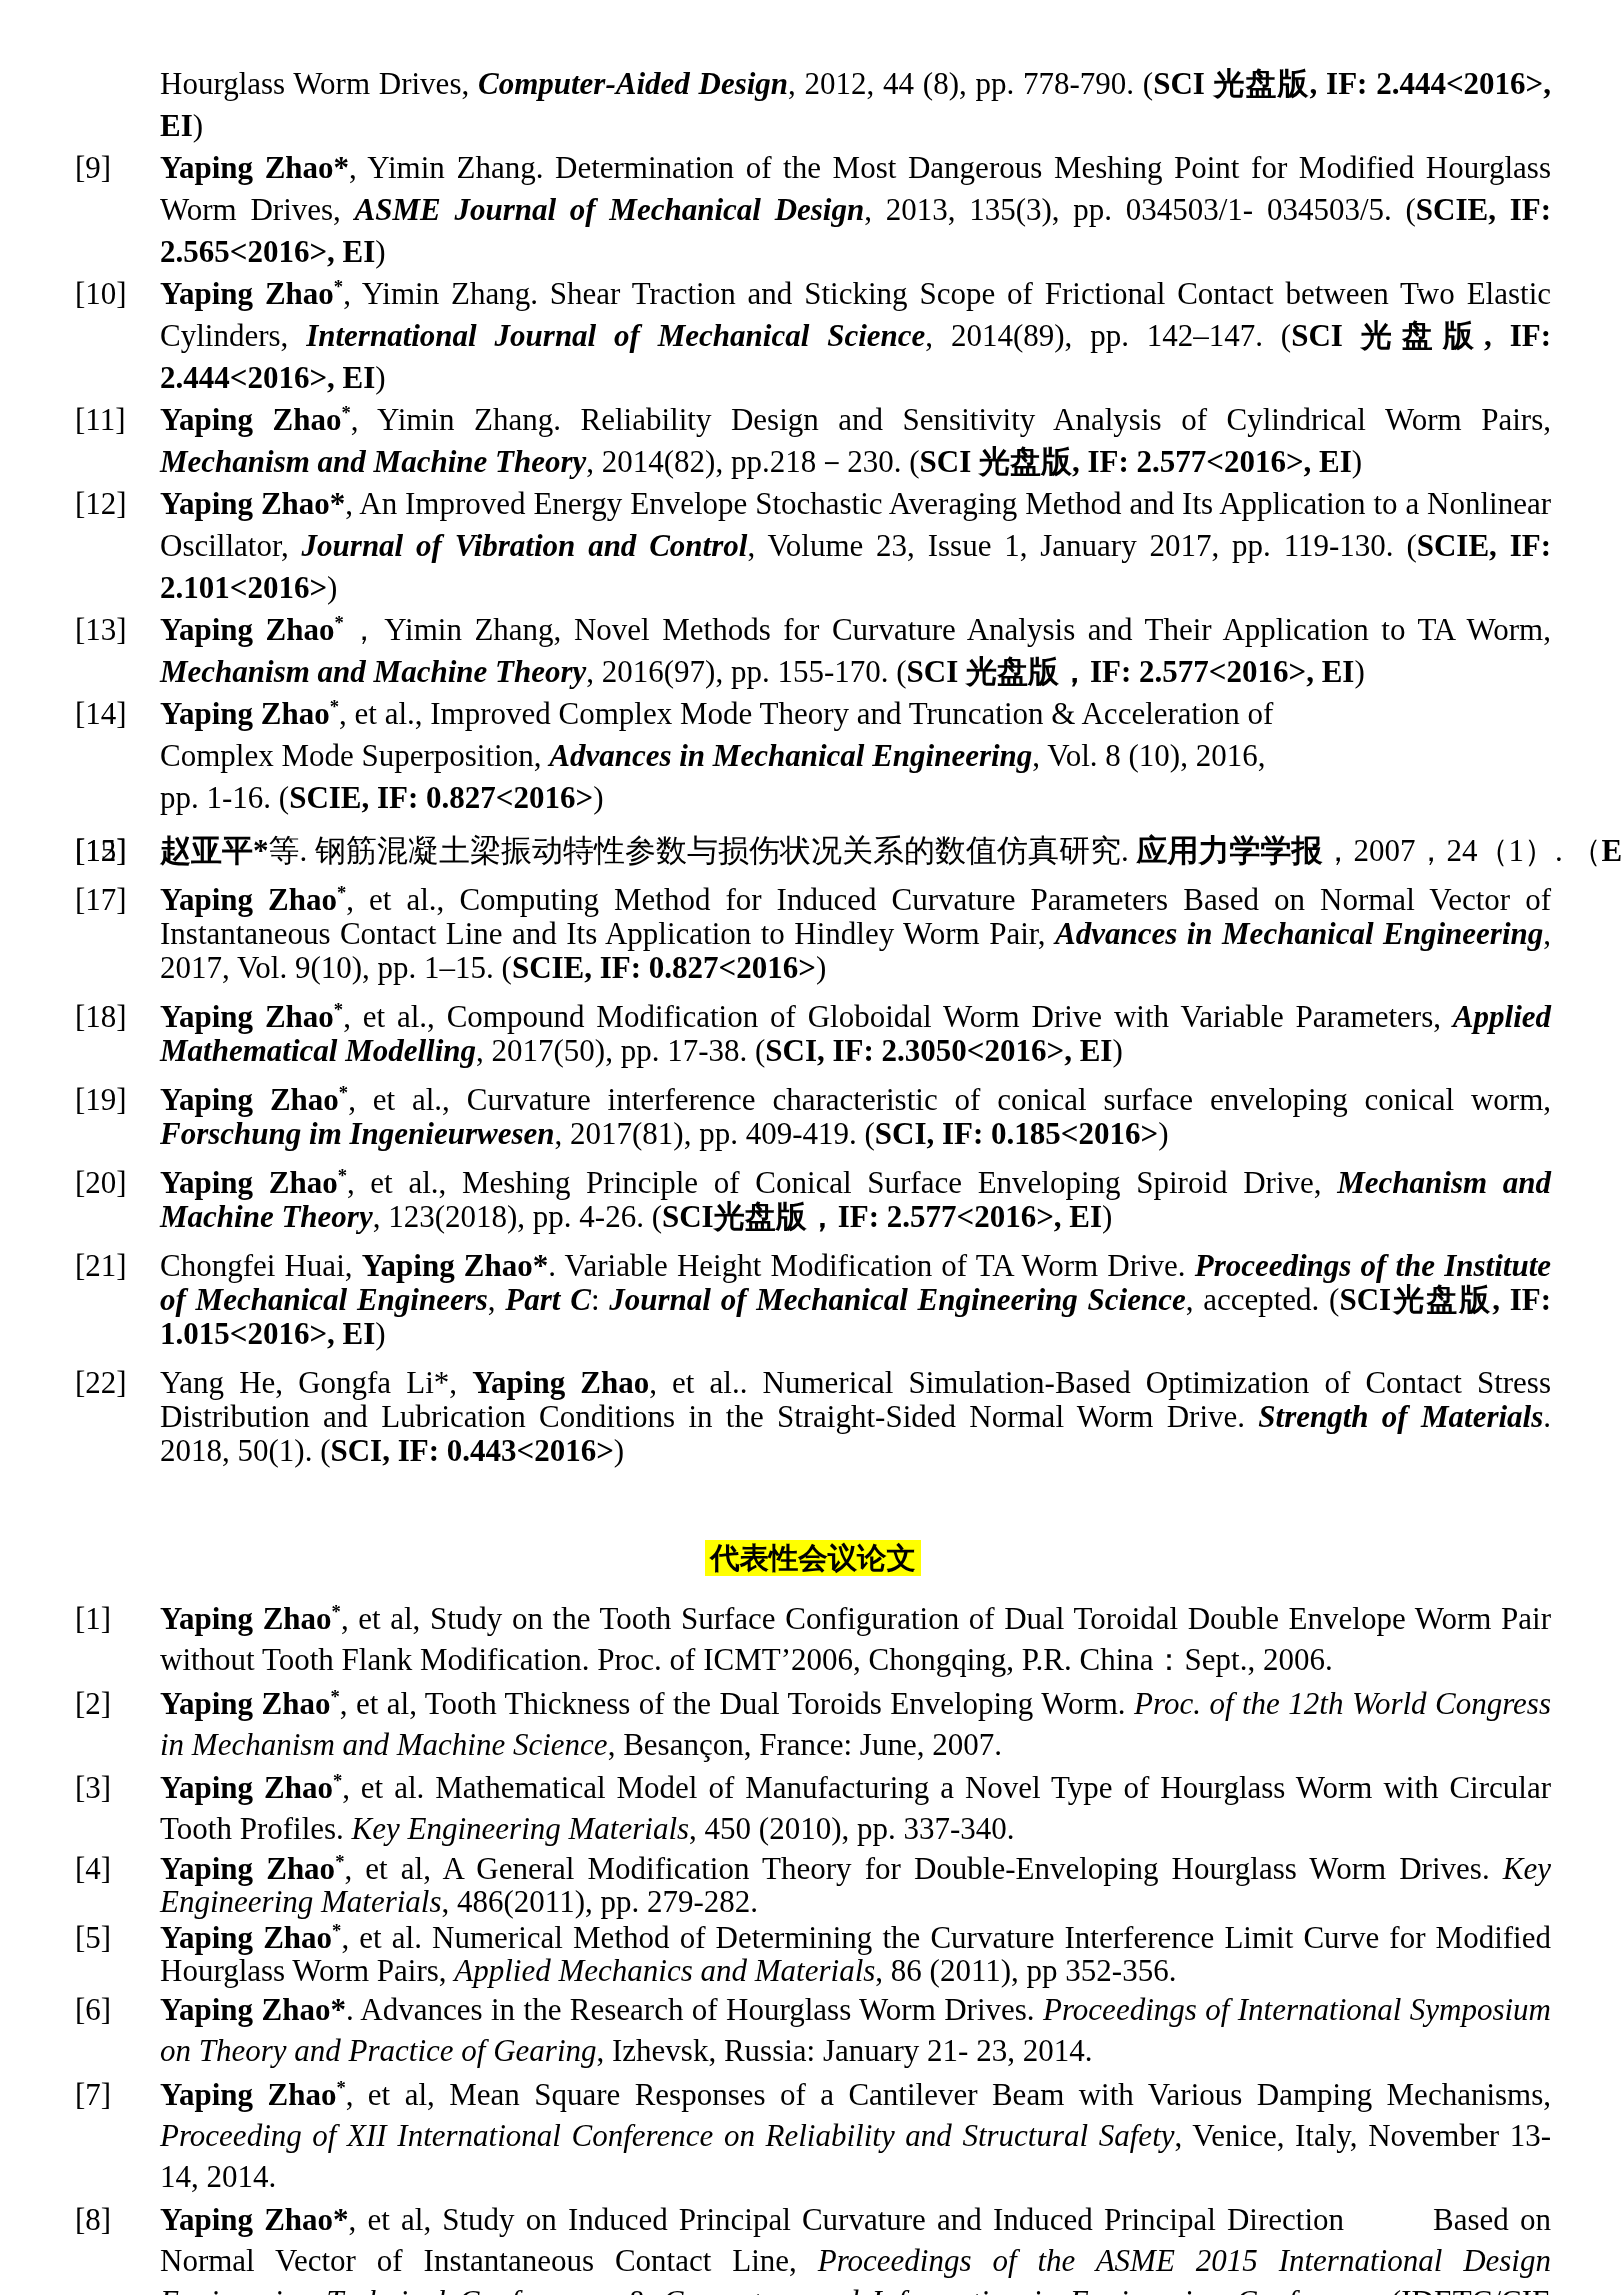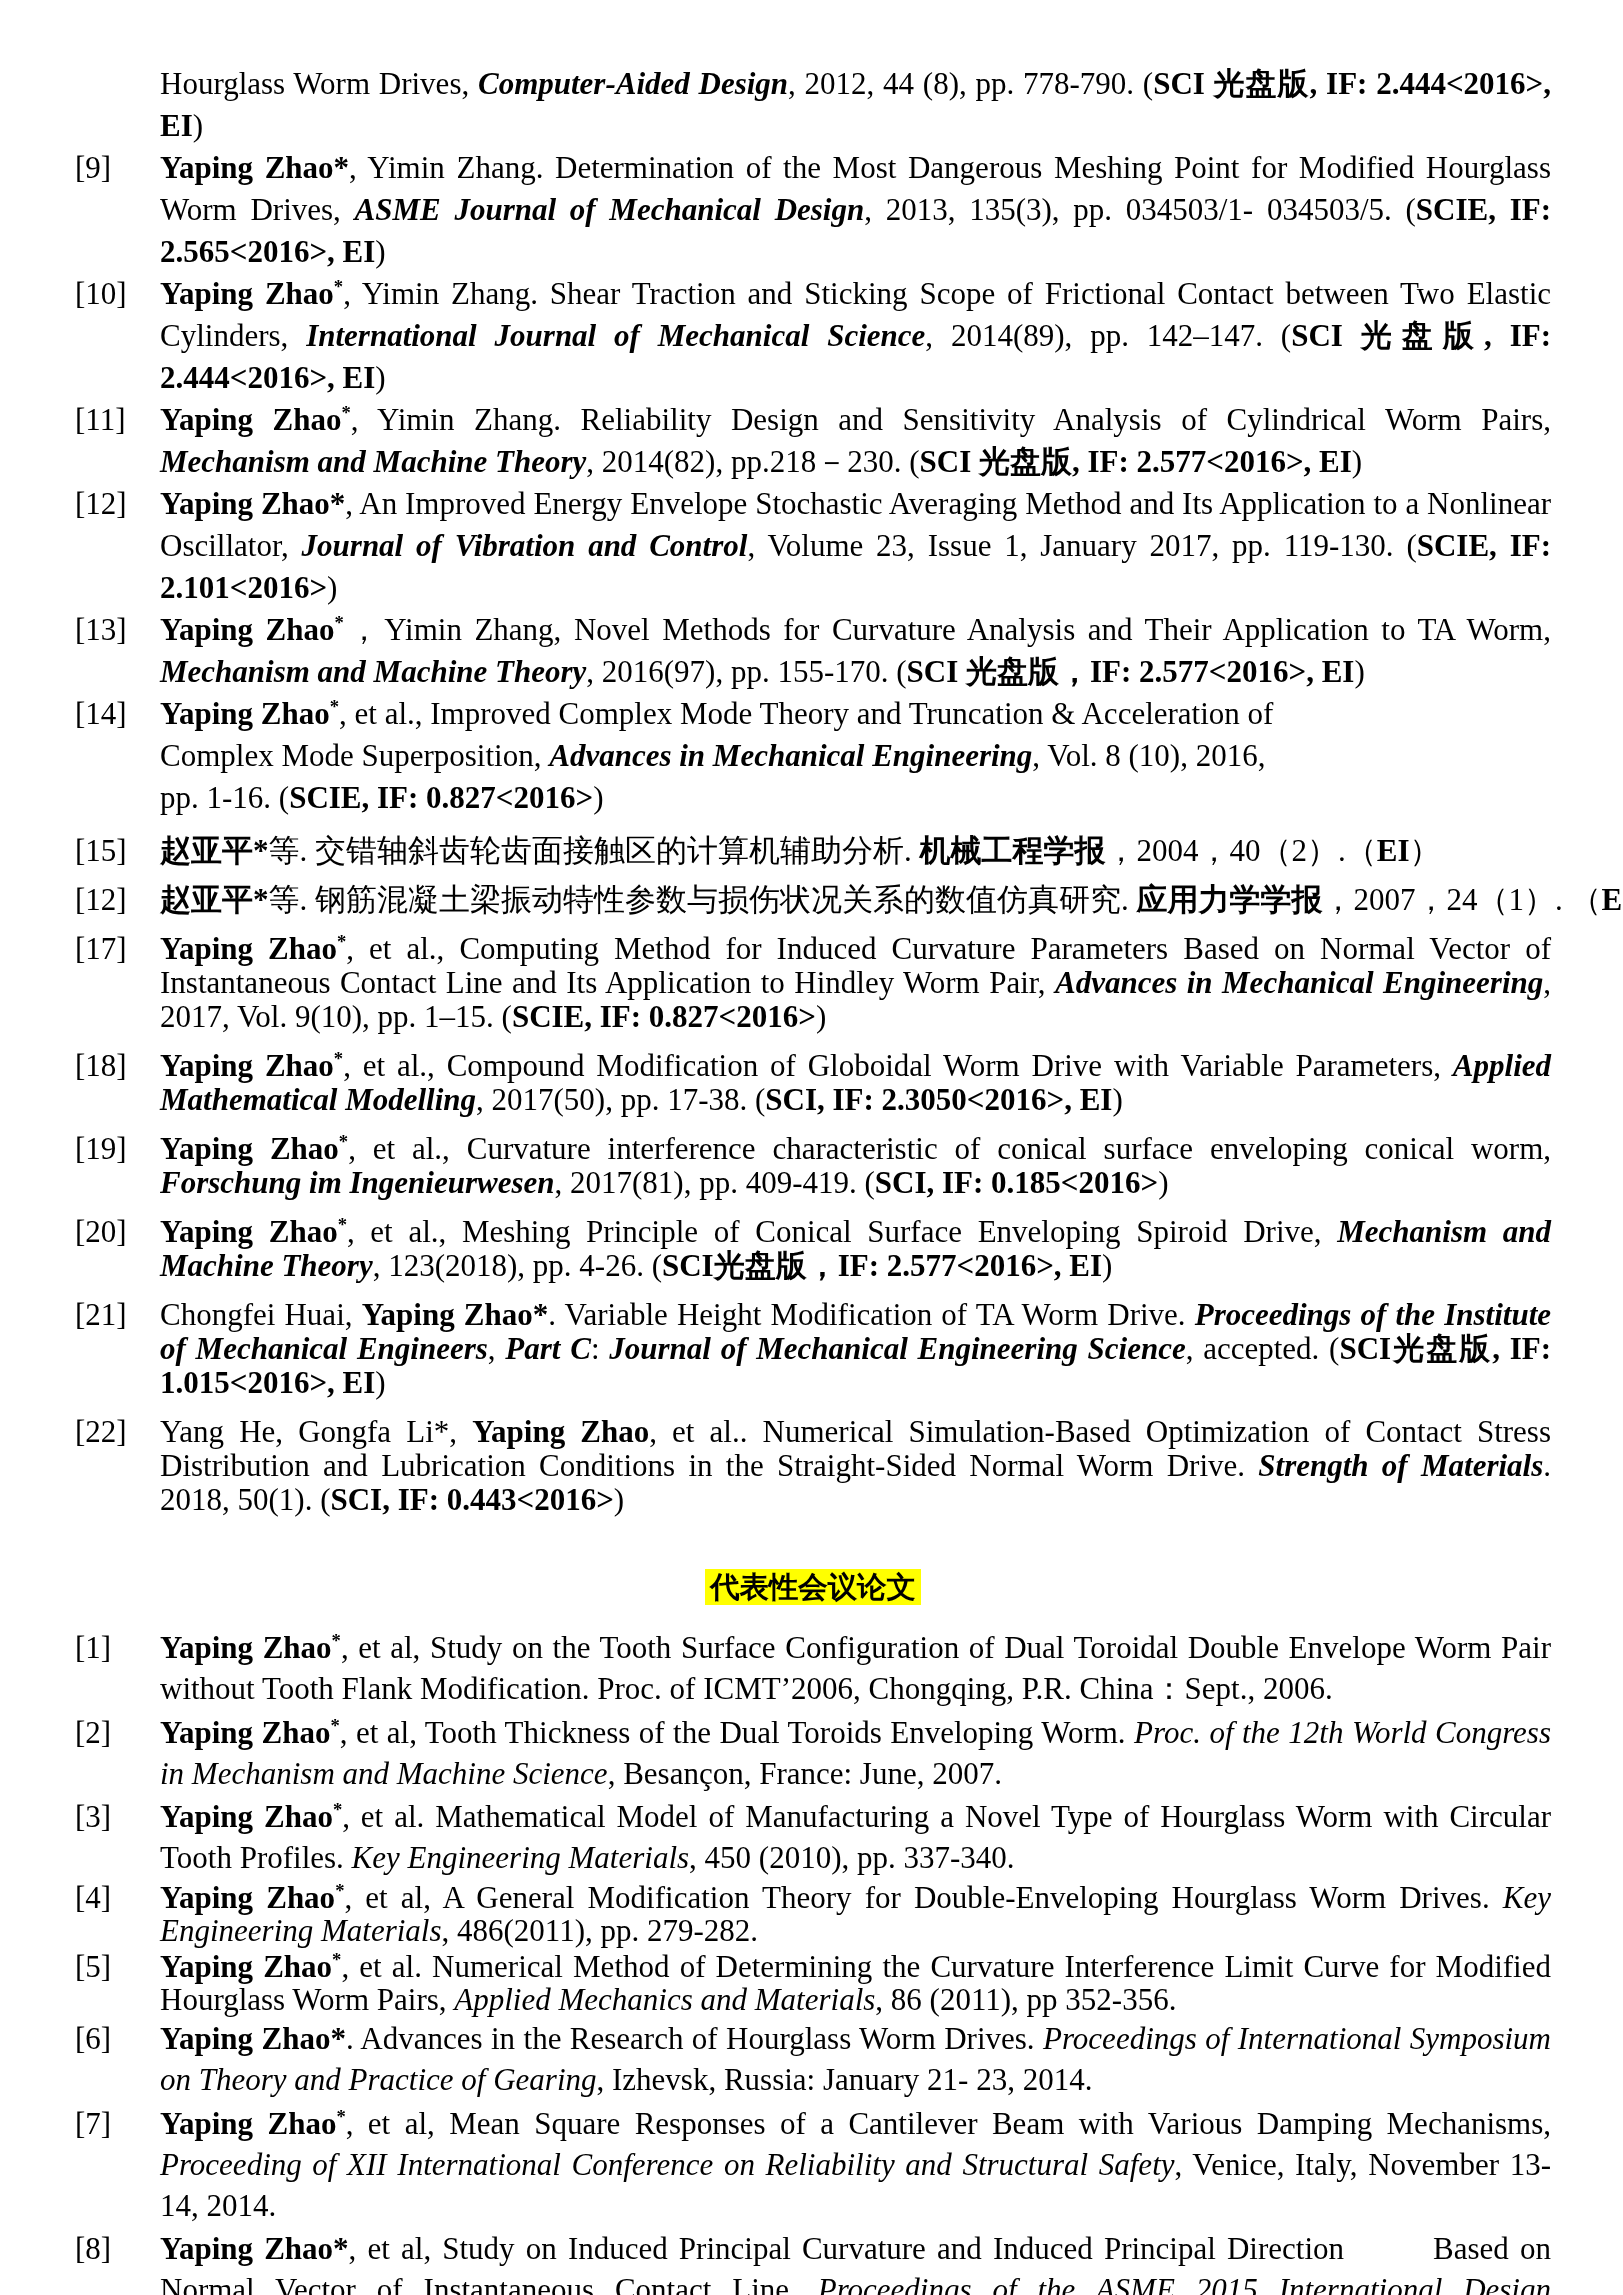--- a/index.html
+++ b/index.html
@@ -41,21 +41,21 @@
   .sp-b { line-height: 34px; margin-top: 15px; }
   .sp-c { line-height: 41px; margin-top: 2.6px; }
   .sp-d { line-height: 33px; margin-top: 2.6px; }
   .ref-item.nw { white-space: nowrap; text-align: left; }
   .b   { font-weight: bold; }
   .i   { font-style: italic; }
   .sup { font-size: 0.6em; vertical-align: super; line-height: 0; }
   .pre { white-space: pre; }
   .section-heading {
     text-align: center;
-    margin-top: 48px;
+    margin-top: 68px;
     margin-bottom: 18.3px;
     line-height: 43px;
   }
   .section-heading .hl {
     font-weight: bold;
     font-size: 29.4px;
     padding: 2px 5.2px;
   }
 </style>
 </head>
@@ -64,21 +64,21 @@
 <div class="page">
 
   <div>
       <div class="ref-item sp-a"><span class="ref-num"></span><span><span>Hourglass Worm Drives, </span><span class="b i">Computer-Aided Design</span><span>, 2012, 44 (8), pp. 778-790. (</span><span class="b">SCI 光盘版, IF: 2.444&lt;2016&gt;, EI</span><span>)</span></span></div>
       <div class="ref-item sp-a"><span class="ref-num">[9]</span><span><span class="b">Yaping Zhao*</span><span>, Yimin Zhang. Determination of the Most Dangerous Meshing Point for Modified Hourglass Worm Drives, </span><span class="b i">ASME Journal of Mechanical Design</span><span>, 2013, 135(3), pp. 034503/1- 034503/5. (</span><span class="b">SCIE, IF: 2.565&lt;2016&gt;, EI</span><span>)</span></span></div>
       <div class="ref-item sp-a"><span class="ref-num">[10]</span><span><span class="b">Yaping Zhao</span><span class="b sup">*</span><span>, Yimin Zhang. Shear Traction and Sticking Scope of Frictional Contact between Two Elastic Cylinders, </span><span class="b i">International Journal of Mechanical Science</span><span>, 2014(89), pp. 142–147. (</span><span class="b">SCI 光盘版, IF: 2.444&lt;2016&gt;, EI</span><span>)</span></span></div>
       <div class="ref-item sp-a"><span class="ref-num">[11]</span><span><span class="b">Yaping Zhao</span><span class="b sup">*</span><span>, Yimin Zhang. Reliability Design and Sensitivity Analysis of Cylindrical Worm Pairs, </span><span class="b i">Mechanism and Machine Theory</span><span>, 2014(82), pp.218－230. (</span><span class="b">SCI 光盘版, IF: 2.577&lt;2016&gt;, EI</span><span>)</span></span></div>
       <div class="ref-item sp-a"><span class="ref-num">[12]</span><span><span class="b">Yaping Zhao*</span><span>, An Improved Energy Envelope Stochastic Averaging Method and Its Application to a Nonlinear Oscillator, </span><span class="b i">Journal of Vibration and Control</span><span>, Volume 23, Issue 1, January 2017, pp. 119-130. (</span><span class="b">SCIE, IF: 2.101&lt;2016&gt;</span><span>)</span></span></div>
       <div class="ref-item sp-a"><span class="ref-num">[13]</span><span><span class="b">Yaping Zhao</span><span class="b sup">*</span><span>，Yimin Zhang, Novel Methods for Curvature Analysis and Their Application to TA Worm, </span><span class="b i">Mechanism and Machine Theory</span><span>, 2016(97), pp. 155-170. (</span><span class="b">SCI 光盘版，IF: 2.577&lt;2016&gt;, EI</span><span>)</span></span></div>
       <div class="ref-item sp-a"><span class="ref-num">[14]</span><span><span class="b">Yaping Zhao</span><span class="b sup">*</span><span>, et al., Improved Complex Mode Theory and Truncation &amp; Acceleration of</span><br><span>Complex Mode Superposition, </span><span class="b i">Advances in Mechanical Engineering</span><span>, Vol. 8 (10), 2016,</span><br><span>pp. 1-16. (</span><span class="b">SCIE, IF: 0.827&lt;2016&gt;</span><span>)</span></span></div>
-      <div class="ref-item sp-b nw"><span class="ref-num">[15]</span><span><span class="b">赵亚平*</span><span>等. 交错轴斜齿轮齿面接触区的计算机辅助分析. </span><span class="b">机械工程学报</span><span>，2004，40（2）.（</span><span class="b">EI</span><span>）</span></span></div>
+      <div class="ref-item sp-b nw"><span class="ref-num">[15]</span></div>
       <div class="ref-item sp-b nw"><span class="ref-num">[12]</span><span><span class="b">赵亚平*</span><span>等. 钢筋混凝土梁振动特性参数与损伤状况关系的数值仿真研究. </span><span class="b">应用力学学报</span><span>，2007，24（1）. （</span><span class="b">EI</span></span></div>
       <div class="ref-item sp-b"><span class="ref-num">[17]</span><span><span class="b">Yaping Zhao</span><span class="b sup">*</span><span>, et al., Computing Method for Induced Curvature Parameters Based on Normal Vector of Instantaneous Contact Line and Its Application to Hindley Worm Pair, </span><span class="b i">Advances in Mechanical Engineering</span><span>, 2017, Vol. 9(10), pp. 1–15. (</span><span class="b">SCIE, IF: 0.827&lt;2016&gt;</span><span>)</span></span></div>
       <div class="ref-item sp-b"><span class="ref-num">[18]</span><span><span class="b">Yaping Zhao</span><span class="b sup">*</span><span>, et al., Compound Modification of Globoidal Worm Drive with Variable Parameters, </span><span class="b i">Applied Mathematical Modelling</span><span>, 2017(50), pp. 17-38. (</span><span class="b">SCI, IF: 2.3050&lt;2016&gt;, EI</span><span>)</span></span></div>
       <div class="ref-item sp-b"><span class="ref-num">[19]</span><span><span class="b">Yaping Zhao</span><span class="b sup">*</span><span>, et al., Curvature interference characteristic of conical surface enveloping conical worm, </span><span class="b i">Forschung im Ingenieurwesen</span><span>, 2017(81), pp. 409-419. (</span><span class="b">SCI, IF: 0.185&lt;2016&gt;</span><span>)</span></span></div>
       <div class="ref-item sp-b"><span class="ref-num">[20]</span><span><span class="b">Yaping Zhao</span><span class="b sup">*</span><span>, et al., Meshing Principle of Conical Surface Enveloping Spiroid Drive, </span><span class="b i">Mechanism and Machine Theory</span><span>, 123(2018), pp. 4-26. (</span><span class="b">SCI光盘版，IF: 2.577&lt;2016&gt;, EI</span><span>)</span></span></div>
       <div class="ref-item sp-b"><span class="ref-num">[21]</span><span><span>Chongfei Huai, </span><span class="b">Yaping Zhao*</span><span>. Variable Height Modification of TA Worm Drive. </span><span class="b i">Proceedings of the Institute of Mechanical Engineers</span><span>, </span><span class="b i">Part C</span><span>: </span><span class="b i">Journal of Mechanical Engineering Science</span><span>, accepted. (</span><span class="b">SCI光盘版, IF: 1.015&lt;2016&gt;, EI</span><span>)</span></span></div>
       <div class="ref-item sp-b"><span class="ref-num">[22]</span><span><span>Yang He, Gongfa Li*, </span><span class="b">Yaping Zhao</span><span>, et al.. Numerical Simulation-Based Optimization of Contact Stress Distribution and Lubrication Conditions in the Straight-Sided Normal Worm Drive. </span><span class="b i">Strength of Materials</span><span>. 2018, 50(1). (</span><span class="b">SCI, IF: 0.443&lt;2016&gt;</span><span>)</span></span></div>
     </div>
 
   <div class="section-heading">

